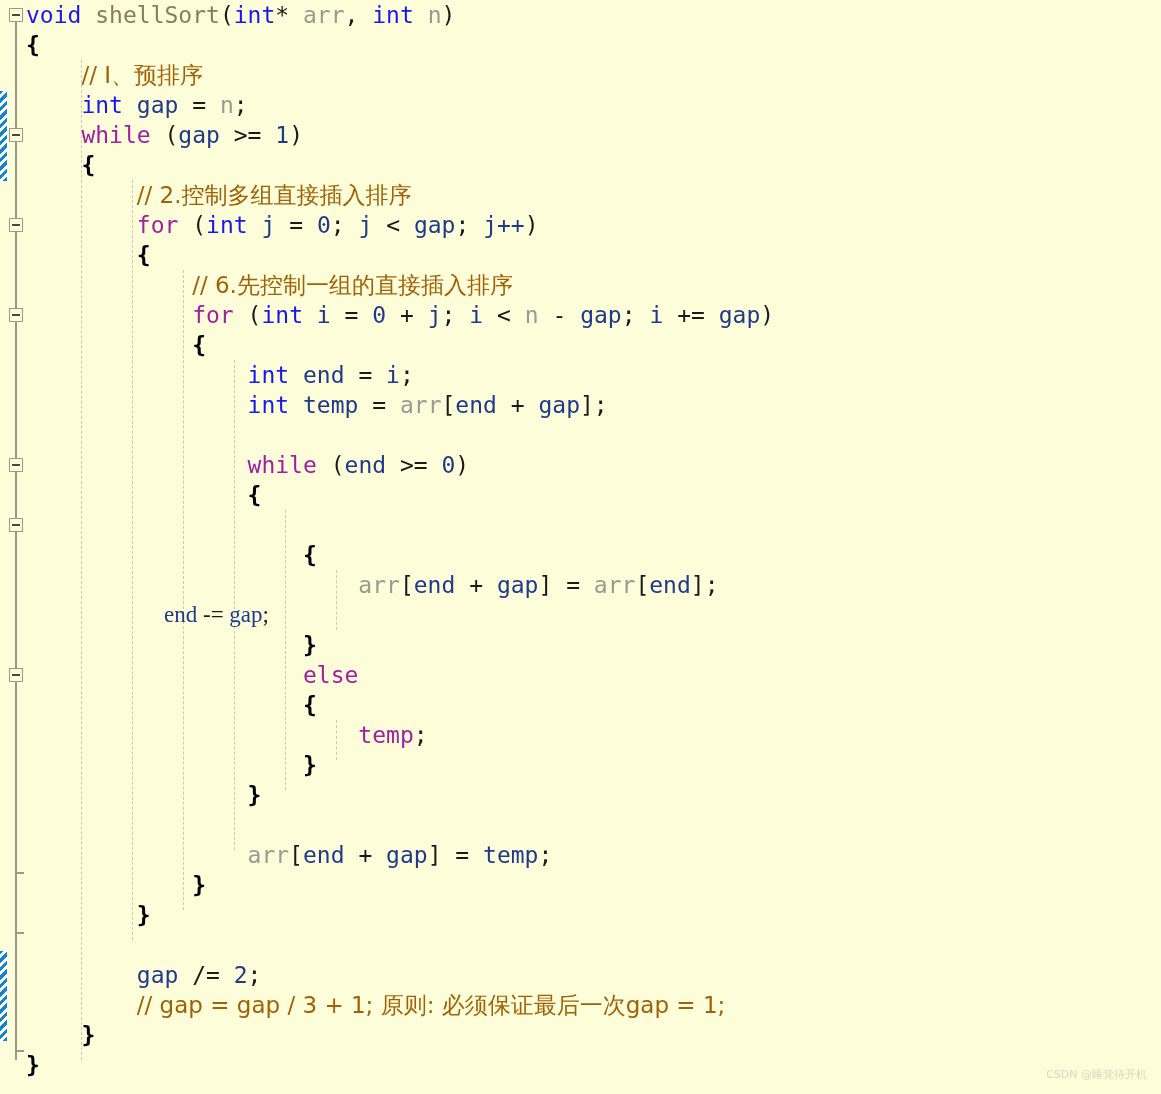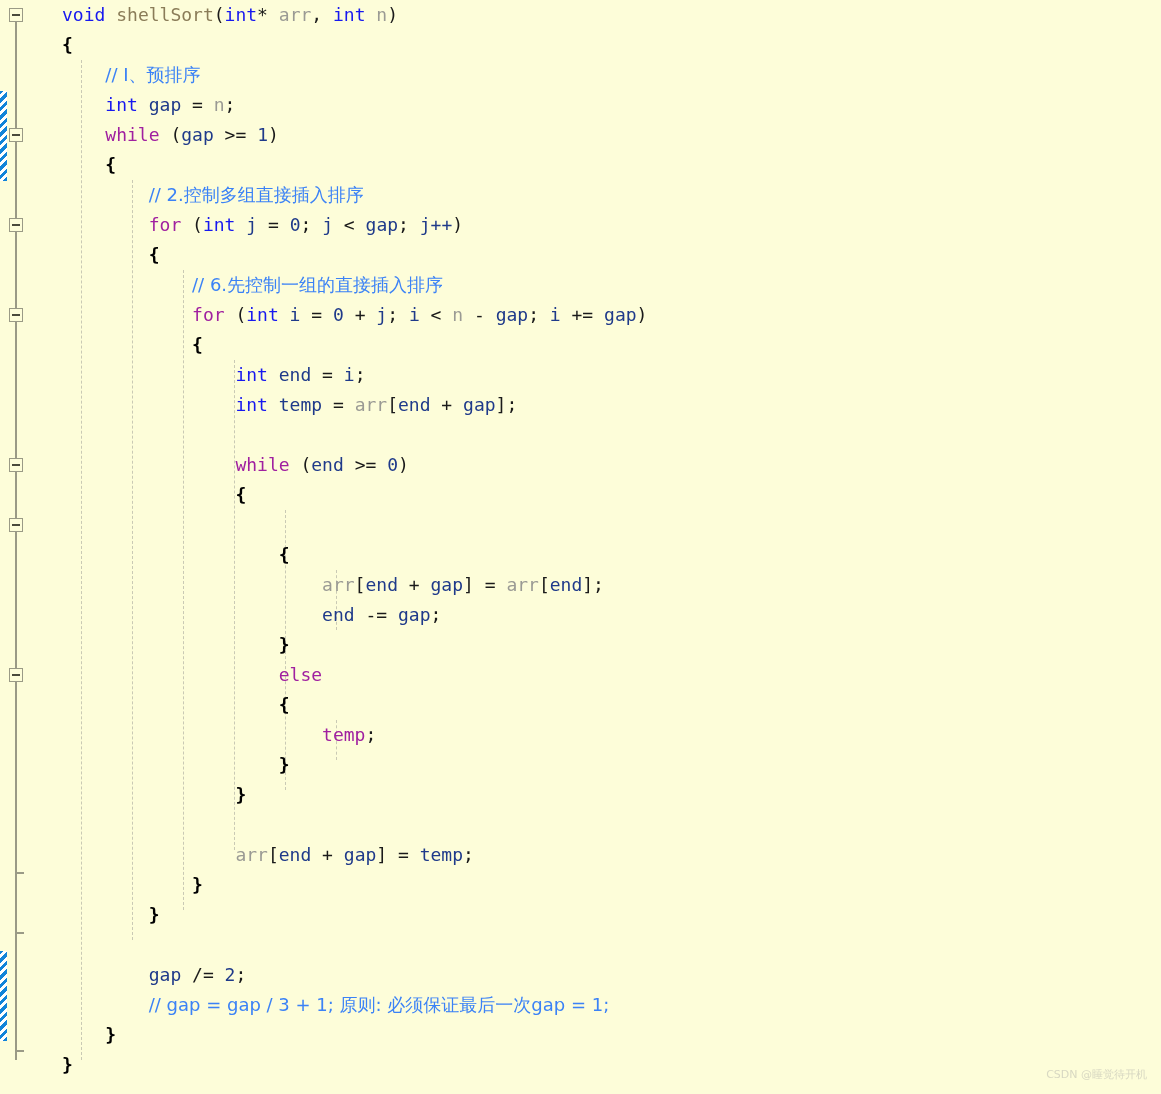--- a/index.html
+++ b/index.html
@@ -39,34 +39,33 @@
 
   
   .iguide{
     position:absolute;width:0;
     border-left:1px dashed #c9c9b4;
   }
 
   
   .line{
     position:absolute;left:0;height:30px;line-height:30px;
-    font-size:18px;white-space:pre;
+    font-size:23px;white-space:pre;
     letter-spacing:0px;
-    margin-left:36px;
   }
   
   .kw      {color:#a020a0;text-align:right;}          
   .type    {color:#1718ef;}          
   .fn      {color:#8a7c58;}          
   .param   {color:#9a9a94;}          
   .var     {color:#1f3a8a;}          
   .num     {color:#1f3a8a;}
   .punc    {color:#1a1a1a;}
   .brace   {color:#000000;font-weight:bold;}
-  .cmt-cn  {color:#3b82f6;font-family:"DejaVu Sans","Liberation Sans",sans-serif;}
+  .cmt-cn  {color:#a16207;font-family:"DejaVu Sans","Liberation Sans",sans-serif;}
   .op      {color:#1a1a1a;}
 
   
   .watermark{
     position:absolute;right:14px;bottom:12px;
     color:#d8d8c2;
     font-size:11px;
     font-family:"DejaVu Sans","Liberation Sans",sans-serif;
     white-space:nowrap;
   }
@@ -133,21 +132,21 @@
 
   <div class="line" style="top:450px;left:26px;">                <span class="kw">while</span> <span class="punc">(</span><span class="var">end</span> <span class="op">&gt;=</span> <span class="num">0</span><span class="punc">)</span></div>
 
   <div class="line" style="top:480px;left:26px;">                <span class="brace">{</span></div>
 
 
   <div class="line" style="top:540px;left:26px;">                    <span class="brace">{</span></div>
 
   <div class="line" style="top:570px;left:26px;">                        <span class="param">arr</span><span class="punc">[</span><span class="var">end</span> <span class="op">+</span> <span class="var">gap</span><span class="punc">]</span> <span class="op">=</span> <span class="param">arr</span><span class="punc">[</span><span class="var">end</span><span class="punc">];</span></div>
 
-  <div class="line" style="top:600px;left:26px;">                        <span class="var">end</span> <span class="op">-=</span> <span class="var">gap</span><span class="punc">;</span></div>
+  <div class="line" style="top:600px;left:26px;font-family:Liberation Serif, serif;">                        <span class="var">end</span> <span class="op">-=</span> <span class="var">gap</span><span class="punc">;</span></div>
 
   <div class="line" style="top:630px;left:26px;">                    <span class="brace">}</span></div>
 
   <div class="line" style="top:660px;left:26px;">                    <span class="kw">else</span></div>
 
   <div class="line" style="top:690px;left:26px;">                    <span class="brace">{</span></div>
 
   <div class="line" style="top:720px;left:26px;">                        <span class="kw">temp</span><span class="punc">;</span></div>
 
   <div class="line" style="top:750px;left:26px;">                    <span class="brace">}</span></div>

